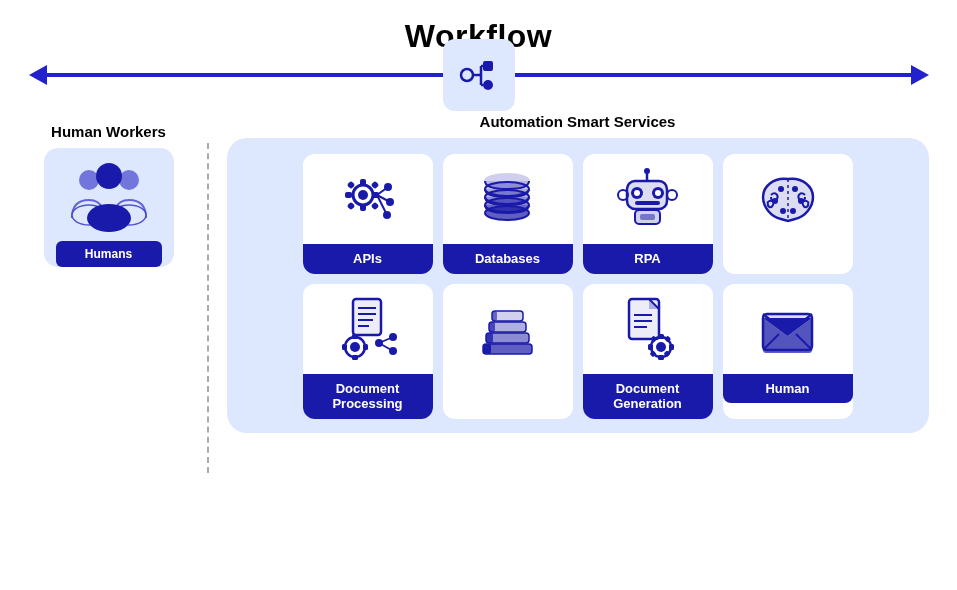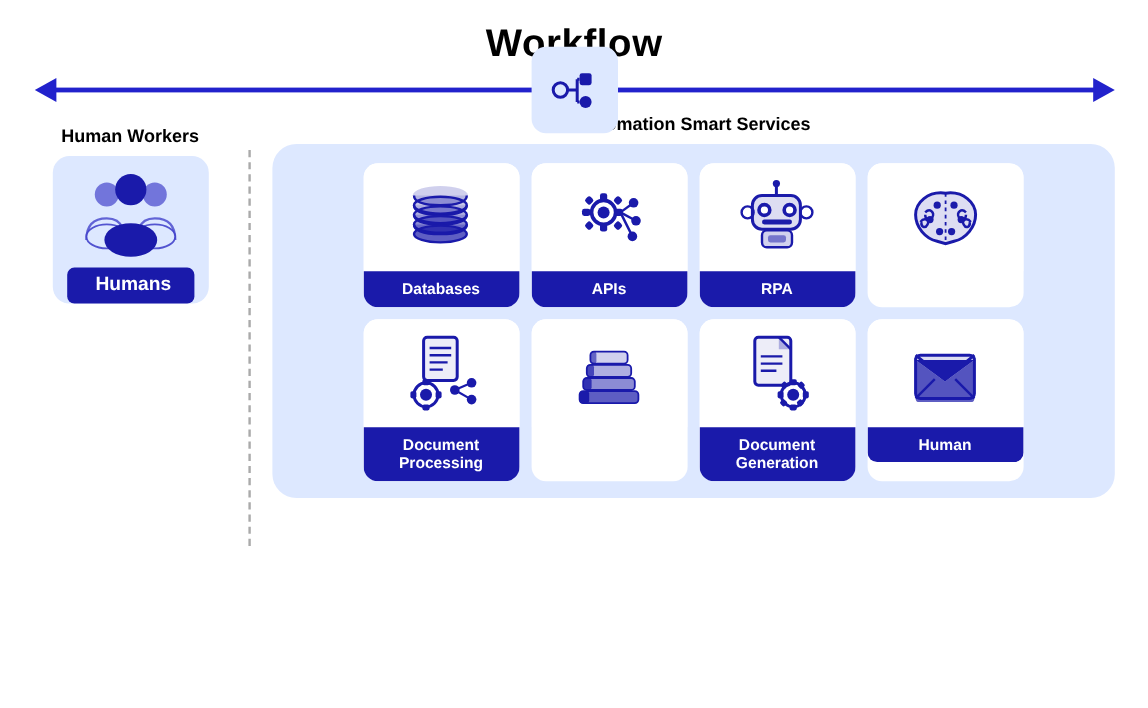--- a/index.html
+++ b/index.html
@@ -71,21 +71,21 @@
       justify-content: center;
       z-index: 2;
     }
 
     .main-content {
       display: flex;
       flex-direction: row;
       align-items: flex-start;
       width: 900px;
       gap: 0px;
-      margin-top: 2px;
+      margin-top: 20px;
     }
 
     .human-workers-section {
       display: flex;
       flex-direction: column;
       align-items: center;
       min-width: 160px;
       padding-top: 10px;
     }
 
@@ -107,21 +107,21 @@
       width: 130px;
     }
 
     .humans-icon {
       margin-bottom: 4px;
     }
 
     .humans-label {
       background: #1a1aaa;
       color: #fff;
-      font-size: 16px;
+      font-size: 12px;
       font-weight: 700;
       border-radius: 6px;
       padding: 6px 24px;
       margin-top: 4px;
       text-align: center;
       width: 100%;
     }
 
     .divider {
       border-left: 2px dashed #aaa;
@@ -254,64 +254,64 @@
   <div class="divider"></div>
 
   <div class="automation-section">
     <div class="automation-title">Automation Smart Services</div>
     <div class="automation-grid-container">
 
       <div class="grid-row">
 
         <div class="service-card">
           <div class="service-icon-area">
+            <svg width="70" height="65" viewBox="0 0 70 65" fill="none" xmlns="http://www.w3.org/2000/svg">
+
+              <circle cx="30" cy="28" r="10" fill="none" stroke="#1a1aaa" stroke-width="3"></circle>
+              <circle cx="30" cy="28" r="5" fill="#1a1aaa"></circle>
+
+              <rect x="27" y="12" width="6" height="7" rx="2" fill="#1a1aaa"></rect>
+              <rect x="27" y="37" width="6" height="7" rx="2" fill="#1a1aaa"></rect>
+              <rect x="12" y="25" width="7" height="6" rx="2" fill="#1a1aaa"></rect>
+              <rect x="39" y="25" width="7" height="6" rx="2" fill="#1a1aaa"></rect>
+              <rect x="15" y="15" width="6" height="6" rx="2" fill="#1a1aaa" transform="rotate(45 18 18)"></rect>
+              <rect x="39" y="15" width="6" height="6" rx="2" fill="#1a1aaa" transform="rotate(45 42 18)"></rect>
+              <rect x="15" y="36" width="6" height="6" rx="2" fill="#1a1aaa" transform="rotate(45 18 39)"></rect>
+              <rect x="39" y="36" width="6" height="6" rx="2" fill="#1a1aaa" transform="rotate(45 42 39)"></rect>
+
+              <line x1="44" y1="28" x2="55" y2="20" stroke="#1a1aaa" stroke-width="2"></line>
+              <line x1="44" y1="28" x2="57" y2="35" stroke="#1a1aaa" stroke-width="2"></line>
+              <line x1="44" y1="28" x2="54" y2="48" stroke="#1a1aaa" stroke-width="2"></line>
+              <circle cx="55" cy="20" r="4" fill="#1a1aaa"></circle>
+              <circle cx="57" cy="35" r="4" fill="#1a1aaa"></circle>
+              <circle cx="54" cy="48" r="4" fill="#1a1aaa"></circle>
+            </svg>
+          </div>
+          <div class="service-label">APIs</div>
+        </div>
+
+        <div class="service-card">
+          <div class="service-icon-area">
             <svg width="65" height="65" viewBox="0 0 65 65" fill="none" xmlns="http://www.w3.org/2000/svg">
               <ellipse cx="32" cy="14" rx="22" ry="7" fill="#1a1aaa" opacity="0.2" stroke="#1a1aaa" stroke-width="2"></ellipse>
               <path d="M10 14 Q10 22 32 22 Q54 22 54 14" stroke="#1a1aaa" stroke-width="2" fill="#1a1aaa" fill-opacity="0.15"></path>
               <ellipse cx="32" cy="22" rx="22" ry="7" fill="#1a1aaa" fill-opacity="0.25" stroke="#1a1aaa" stroke-width="2"></ellipse>
               <path d="M10 22 Q10 30 32 30 Q54 30 54 22" stroke="#1a1aaa" stroke-width="2" fill="#1a1aaa" fill-opacity="0.15"></path>
               <ellipse cx="32" cy="30" rx="22" ry="7" fill="#1a1aaa" fill-opacity="0.35" stroke="#1a1aaa" stroke-width="2"></ellipse>
               <path d="M10 30 Q10 38 32 38 Q54 38 54 30" stroke="#1a1aaa" stroke-width="2" fill="#1a1aaa" fill-opacity="0.2"></path>
               <ellipse cx="32" cy="38" rx="22" ry="7" fill="#1a1aaa" fill-opacity="0.5" stroke="#1a1aaa" stroke-width="2"></ellipse>
               <path d="M10 38 Q10 46 32 46 Q54 46 54 38" stroke="#1a1aaa" stroke-width="2" fill="#1a1aaa" fill-opacity="0.3"></path>
               <ellipse cx="32" cy="46" rx="22" ry="7" fill="#1a1aaa" fill-opacity="0.7" stroke="#1a1aaa" stroke-width="2"></ellipse>
             </svg>
           </div>
           <div class="service-label">Databases</div>
         </div>
 
         <div class="service-card">
           <div class="service-icon-area">
-            <svg width="70" height="65" viewBox="0 0 70 65" fill="none" xmlns="http://www.w3.org/2000/svg">
-
-              <circle cx="30" cy="28" r="10" fill="none" stroke="#1a1aaa" stroke-width="3"></circle>
-              <circle cx="30" cy="28" r="5" fill="#1a1aaa"></circle>
-
-              <rect x="27" y="12" width="6" height="7" rx="2" fill="#1a1aaa"></rect>
-              <rect x="27" y="37" width="6" height="7" rx="2" fill="#1a1aaa"></rect>
-              <rect x="12" y="25" width="7" height="6" rx="2" fill="#1a1aaa"></rect>
-              <rect x="39" y="25" width="7" height="6" rx="2" fill="#1a1aaa"></rect>
-              <rect x="15" y="15" width="6" height="6" rx="2" fill="#1a1aaa" transform="rotate(45 18 18)"></rect>
-              <rect x="39" y="15" width="6" height="6" rx="2" fill="#1a1aaa" transform="rotate(45 42 18)"></rect>
-              <rect x="15" y="36" width="6" height="6" rx="2" fill="#1a1aaa" transform="rotate(45 18 39)"></rect>
-              <rect x="39" y="36" width="6" height="6" rx="2" fill="#1a1aaa" transform="rotate(45 42 39)"></rect>
-
-              <line x1="44" y1="28" x2="55" y2="20" stroke="#1a1aaa" stroke-width="2"></line>
-              <line x1="44" y1="28" x2="57" y2="35" stroke="#1a1aaa" stroke-width="2"></line>
-              <line x1="44" y1="28" x2="54" y2="48" stroke="#1a1aaa" stroke-width="2"></line>
-              <circle cx="55" cy="20" r="4" fill="#1a1aaa"></circle>
-              <circle cx="57" cy="35" r="4" fill="#1a1aaa"></circle>
-              <circle cx="54" cy="48" r="4" fill="#1a1aaa"></circle>
-            </svg>
-          </div>
-          <div class="service-label">APIs</div>
-        </div>
-
-        <div class="service-card">
-          <div class="service-icon-area">
             <svg width="65" height="65" viewBox="0 0 65 65" fill="none" xmlns="http://www.w3.org/2000/svg">
 
               <line x1="32" y1="5" x2="32" y2="14" stroke="#1a1aaa" stroke-width="2.5"></line>
               <circle cx="32" cy="4" r="3" fill="#1a1aaa"></circle>
 
               <rect x="12" y="14" width="40" height="28" rx="8" fill="#1a1aaa" fill-opacity="0.15" stroke="#1a1aaa" stroke-width="2.5"></rect>
 
               <circle cx="22" cy="26" r="6" fill="#1a1aaa"></circle>
               <circle cx="43" cy="26" r="6" fill="#1a1aaa"></circle>
               <circle cx="22" cy="26" r="3" fill="#fff"></circle>

